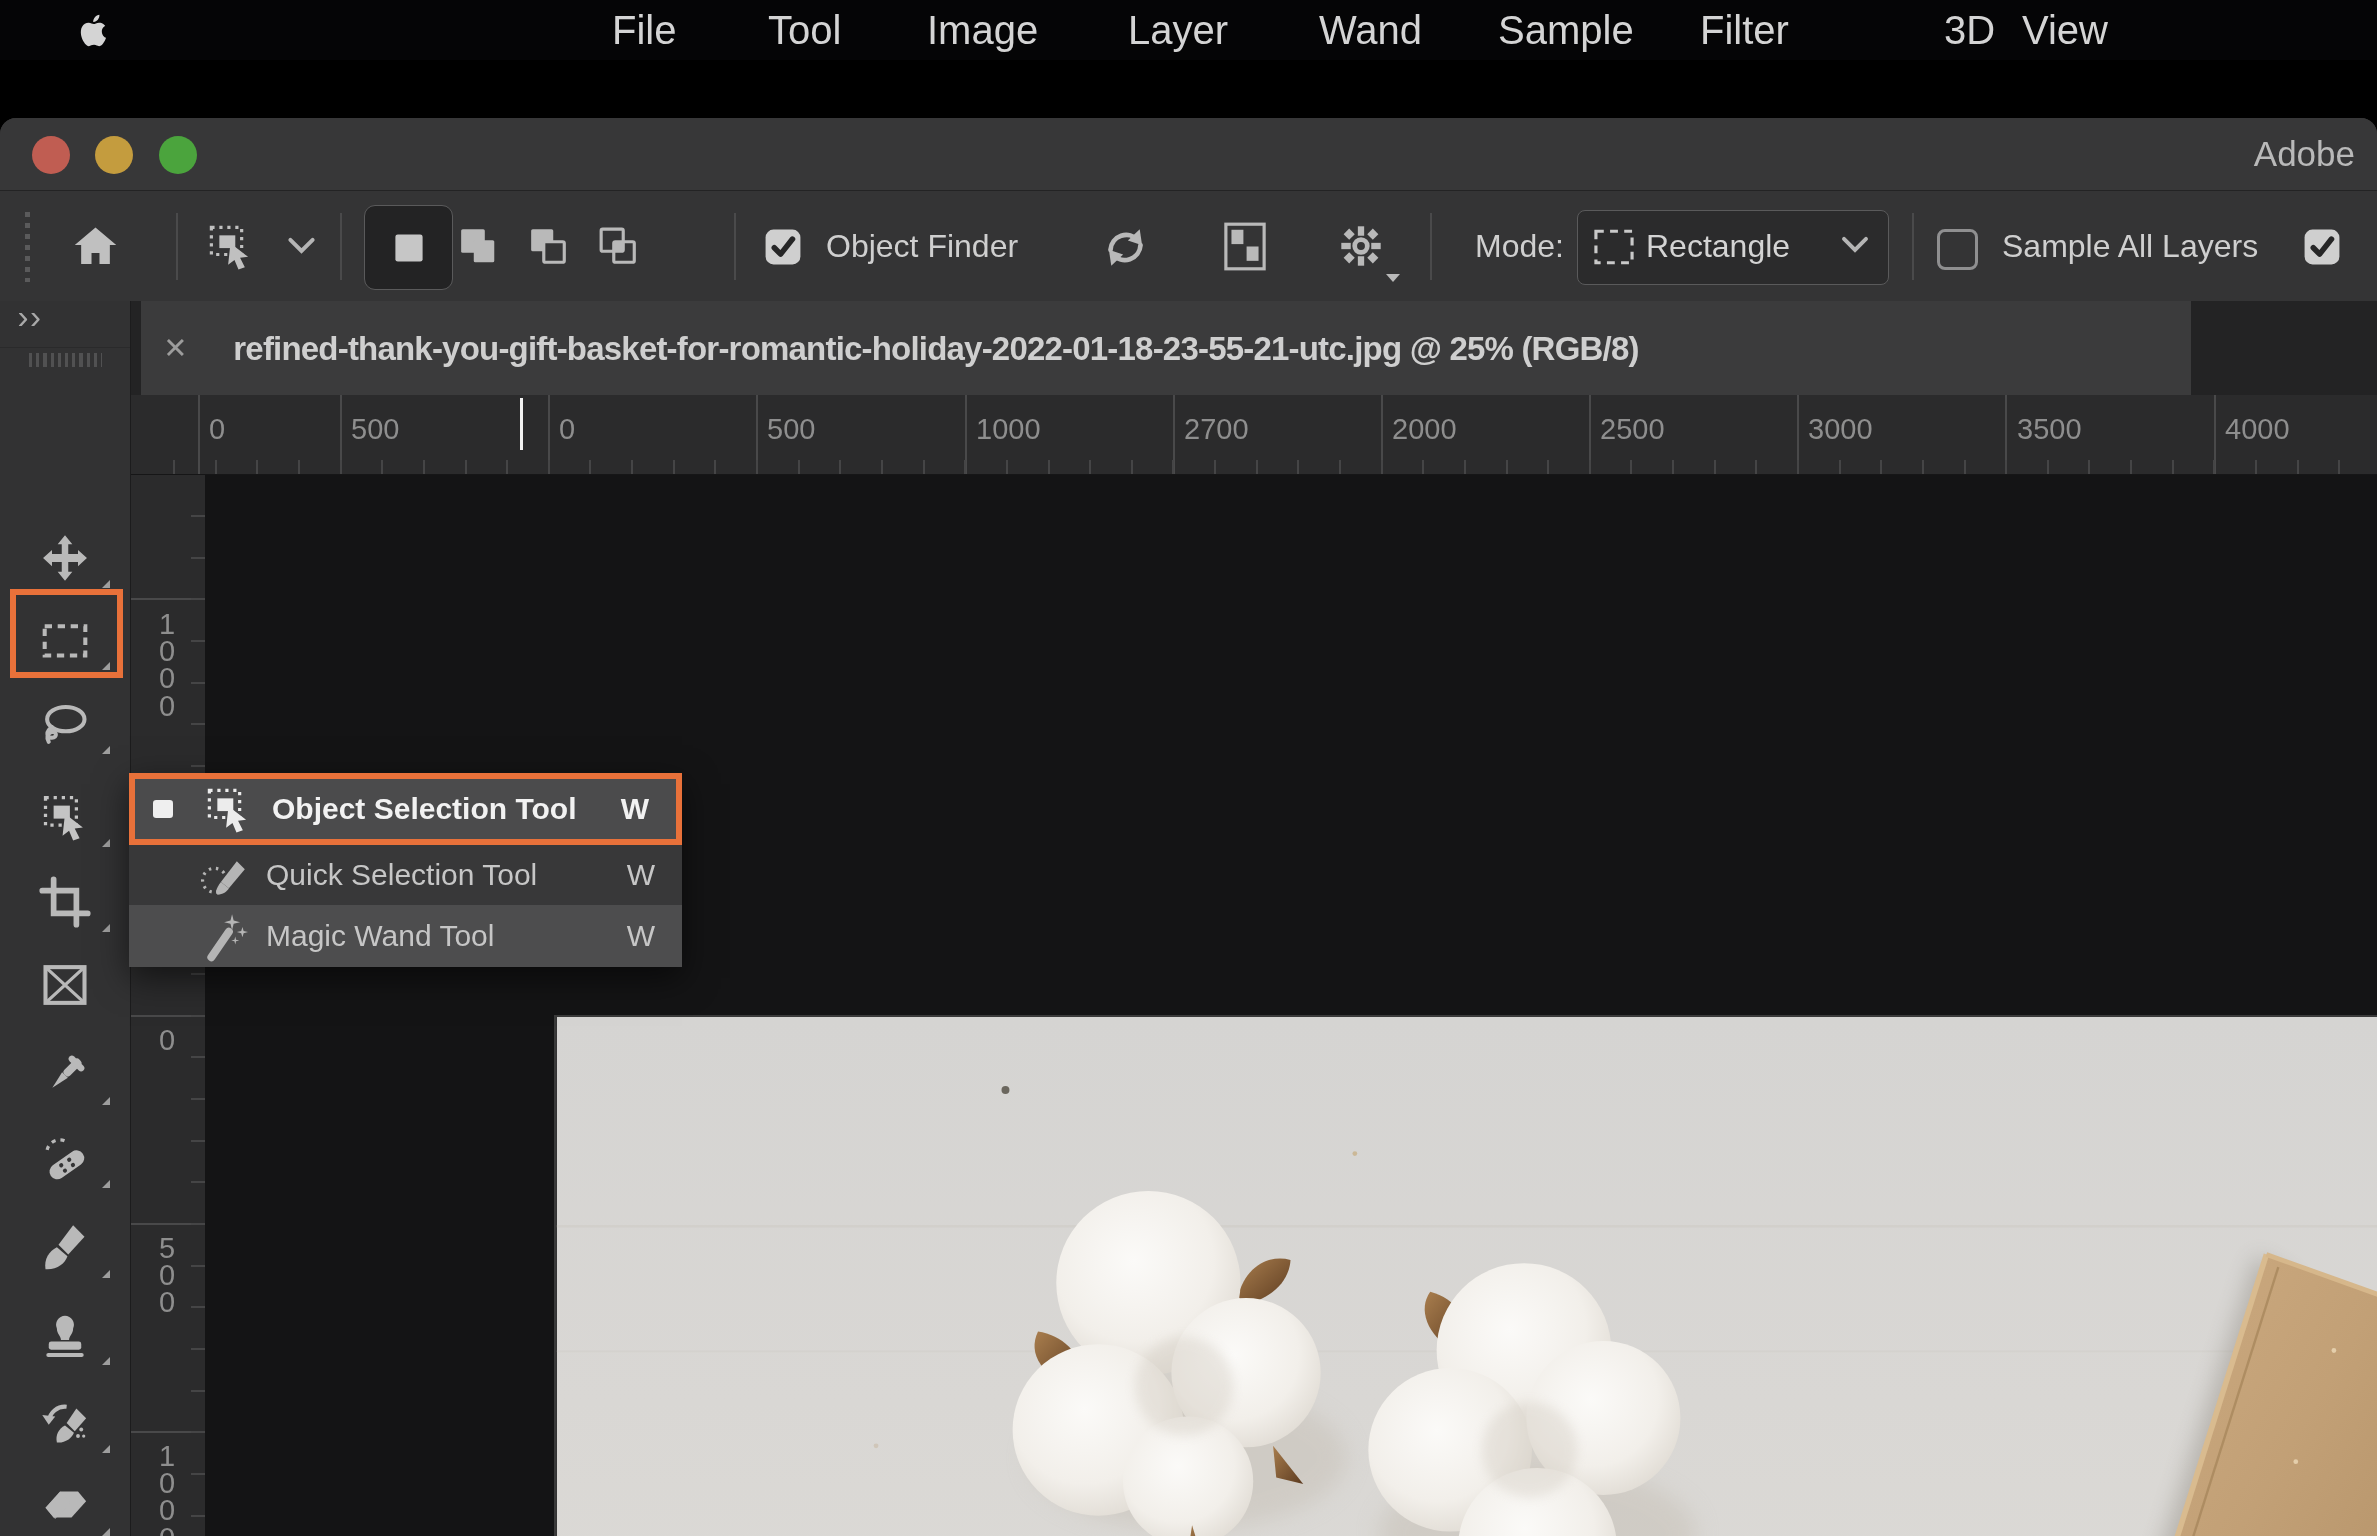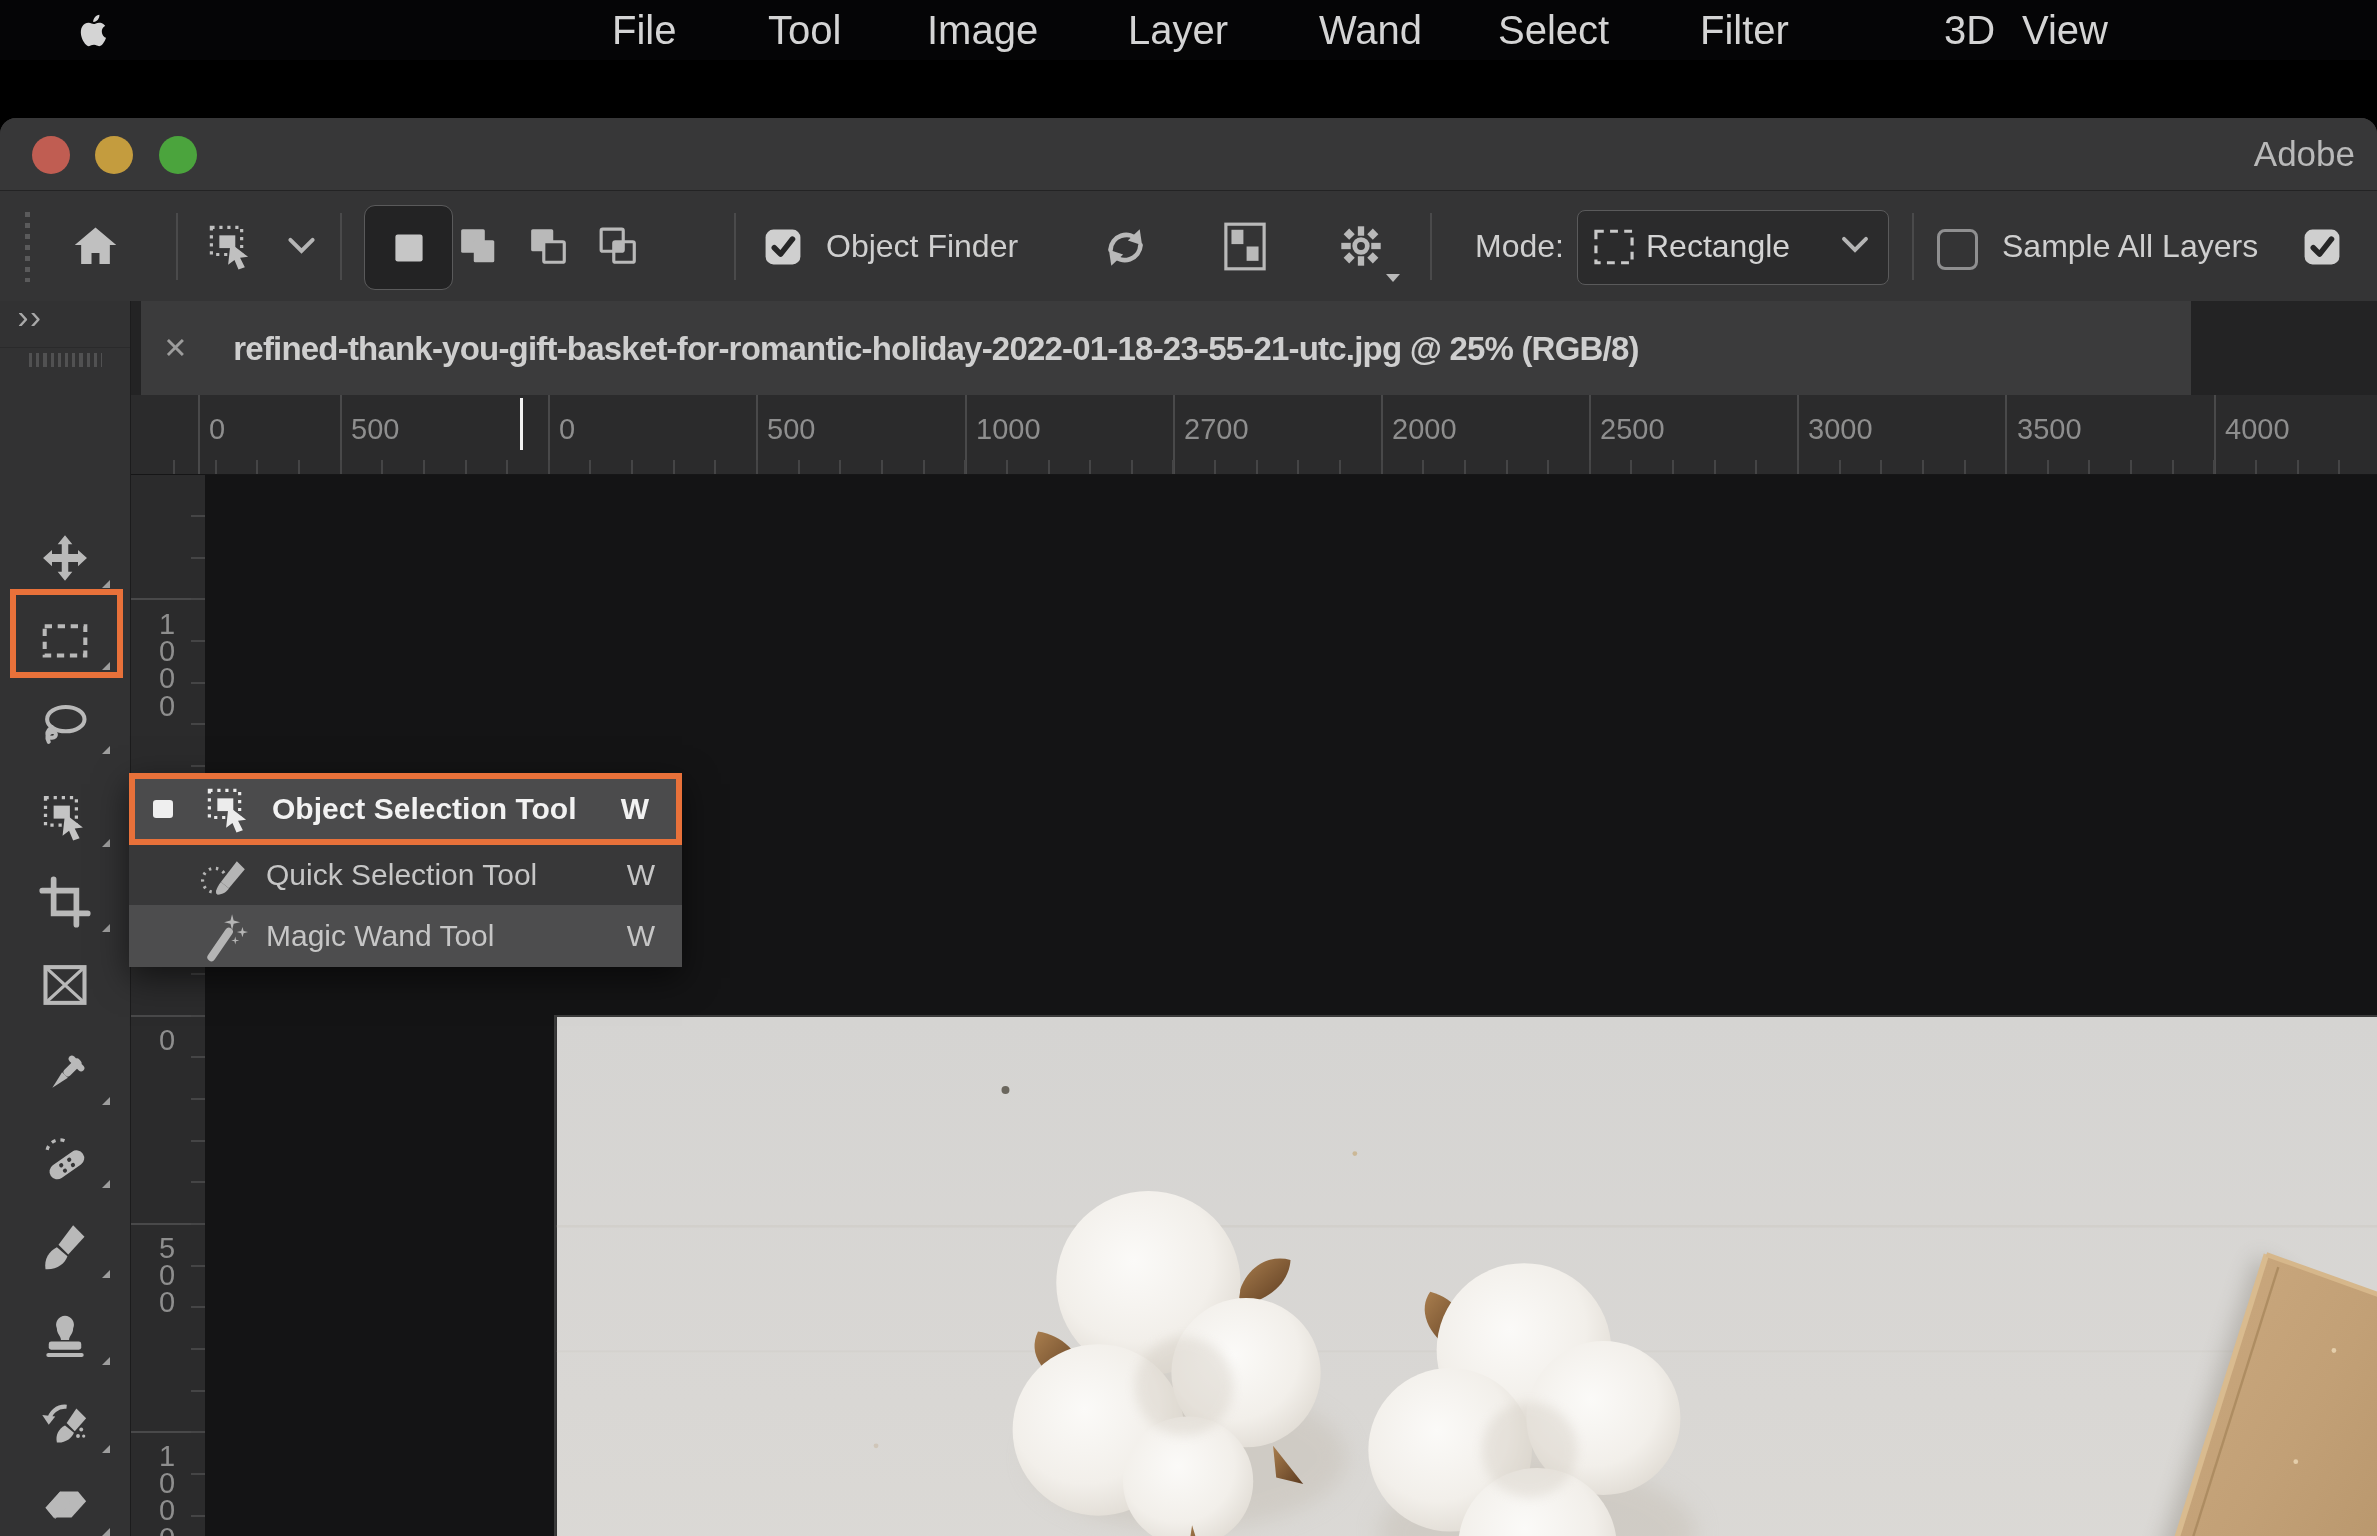--- a/index.html
+++ b/index.html
@@ -82,21 +82,21 @@
   <div id="menubar" class="abs">
     <svg class="abs" style="left:73px;top:10.3px" width="41" height="41" viewBox="0 0 32 32">
       <path fill="#d4d4d4" d="M22.5 16.9c0-3 2.5-4.5 2.6-4.6-1.4-2.1-3.6-2.4-4.4-2.4-1.9-.2-3.6 1.1-4.6 1.1-1 0-2.4-1.1-4-1-2 0-3.9 1.2-5 3-2.1 3.7-.5 9.2 1.5 12.2 1 1.5 2.2 3.1 3.8 3 1.5-.1 2.1-1 4-1s2.4 1 4 1c1.7 0 2.7-1.5 3.7-3 1.2-1.7 1.6-3.4 1.7-3.5-.1 0-3.2-1.3-3.3-4.8z"></path>
       <path fill="#d4d4d4" d="M19.4 7.6c.8-1 1.4-2.4 1.2-3.8-1.2.1-2.7.8-3.5 1.8-.8.9-1.5 2.3-1.3 3.7 1.4.1 2.8-.7 3.6-1.7z"></path>
     </svg>
     <span class="item" style="left:612px">File</span>
     <span class="item" style="left:768px">Tool</span>
     <span class="item" style="left:927px">Image</span>
     <span class="item" style="left:1128px">Layer</span>
     <span class="item" style="left:1319px">Wand</span>
-    <span class="item" style="left:1498px">Select</span>
+    <span class="item" style="left:1498px">Sample</span>
     <span class="item" style="left:1700px">Filter</span>
     <span class="item" style="left:1944px">3D</span>
     <span class="item" style="left:2022px">View</span>
   </div>
 
   <div id="window" class="abs">
 
     <div id="optionsbar" class="abs">
       <div class="grip-v"></div>
 

